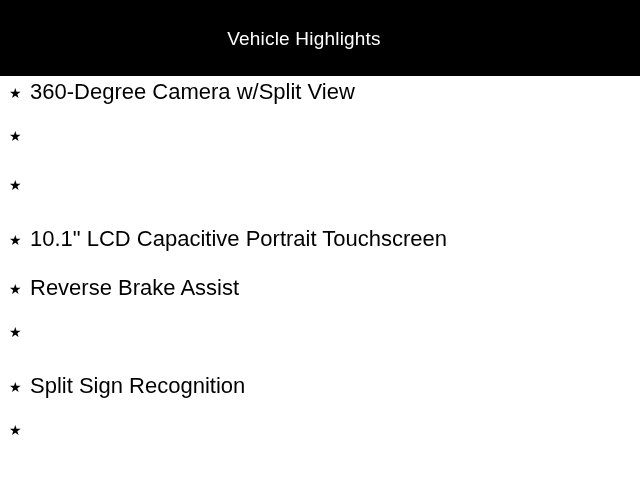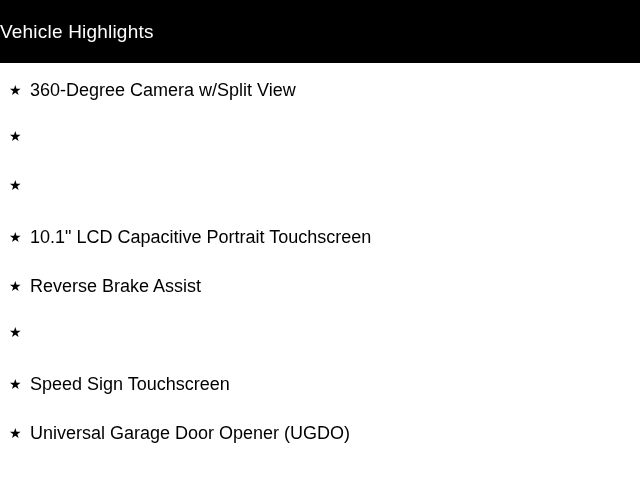--- a/index.html
+++ b/index.html
@@ -17,25 +17,25 @@
     position: relative;
     width: 640px;
     height: 480px;
     background: #ffffff;
   }
   .header-bar {
     position: absolute;
     left: 0;
     top: 0;
     width: 640px;
-    height: 63px;
+    height: 76px;
     background: #000000;
     display: flex;
     align-items: center;
-    justify-content: flex-start;
+    justify-content: center;
     box-sizing: border-box;
     padding-right: 32px;
   }
   .header-title {
     color: #ffffff;
     font-size: 19px;
     font-weight: 400;
     letter-spacing: 0.2px;
     line-height: 1;
   }
@@ -60,21 +60,21 @@
     flex: 0 0 21px;
     color: #000000;
     font-size: 14px;
     line-height: 1;
     text-align: left;
     position: relative;
     top: -1px;
   }
   .item-label {
     color: #000000;
-    font-size: 18px;
+    font-size: 22px;
     line-height: 1;
     white-space: nowrap;
   }
 </style>
 </head>
 <body>
 
 <div class="page">
 
   <div class="header-bar">
@@ -98,21 +98,20 @@
     </li>
     <li class="highlight-item">
       <span class="bullet-icon">★</span>
       <span class="item-label">Reverse Brake Assist</span>
     </li>
     <li class="highlight-item">
       <span class="bullet-icon">★</span>
     </li>
     <li class="highlight-item">
       <span class="bullet-icon">★</span>
-      <span class="item-label">Speed Sign Touchscreen</span>
+      <span class="item-label">Split Sign Recognition</span>
     </li>
     <li class="highlight-item">
       <span class="bullet-icon">★</span>
-      <span class="item-label">Universal Garage Door Opener (UGDO)</span>
     </li>
   </ul>
 
 </div>
 
 </body></html>

